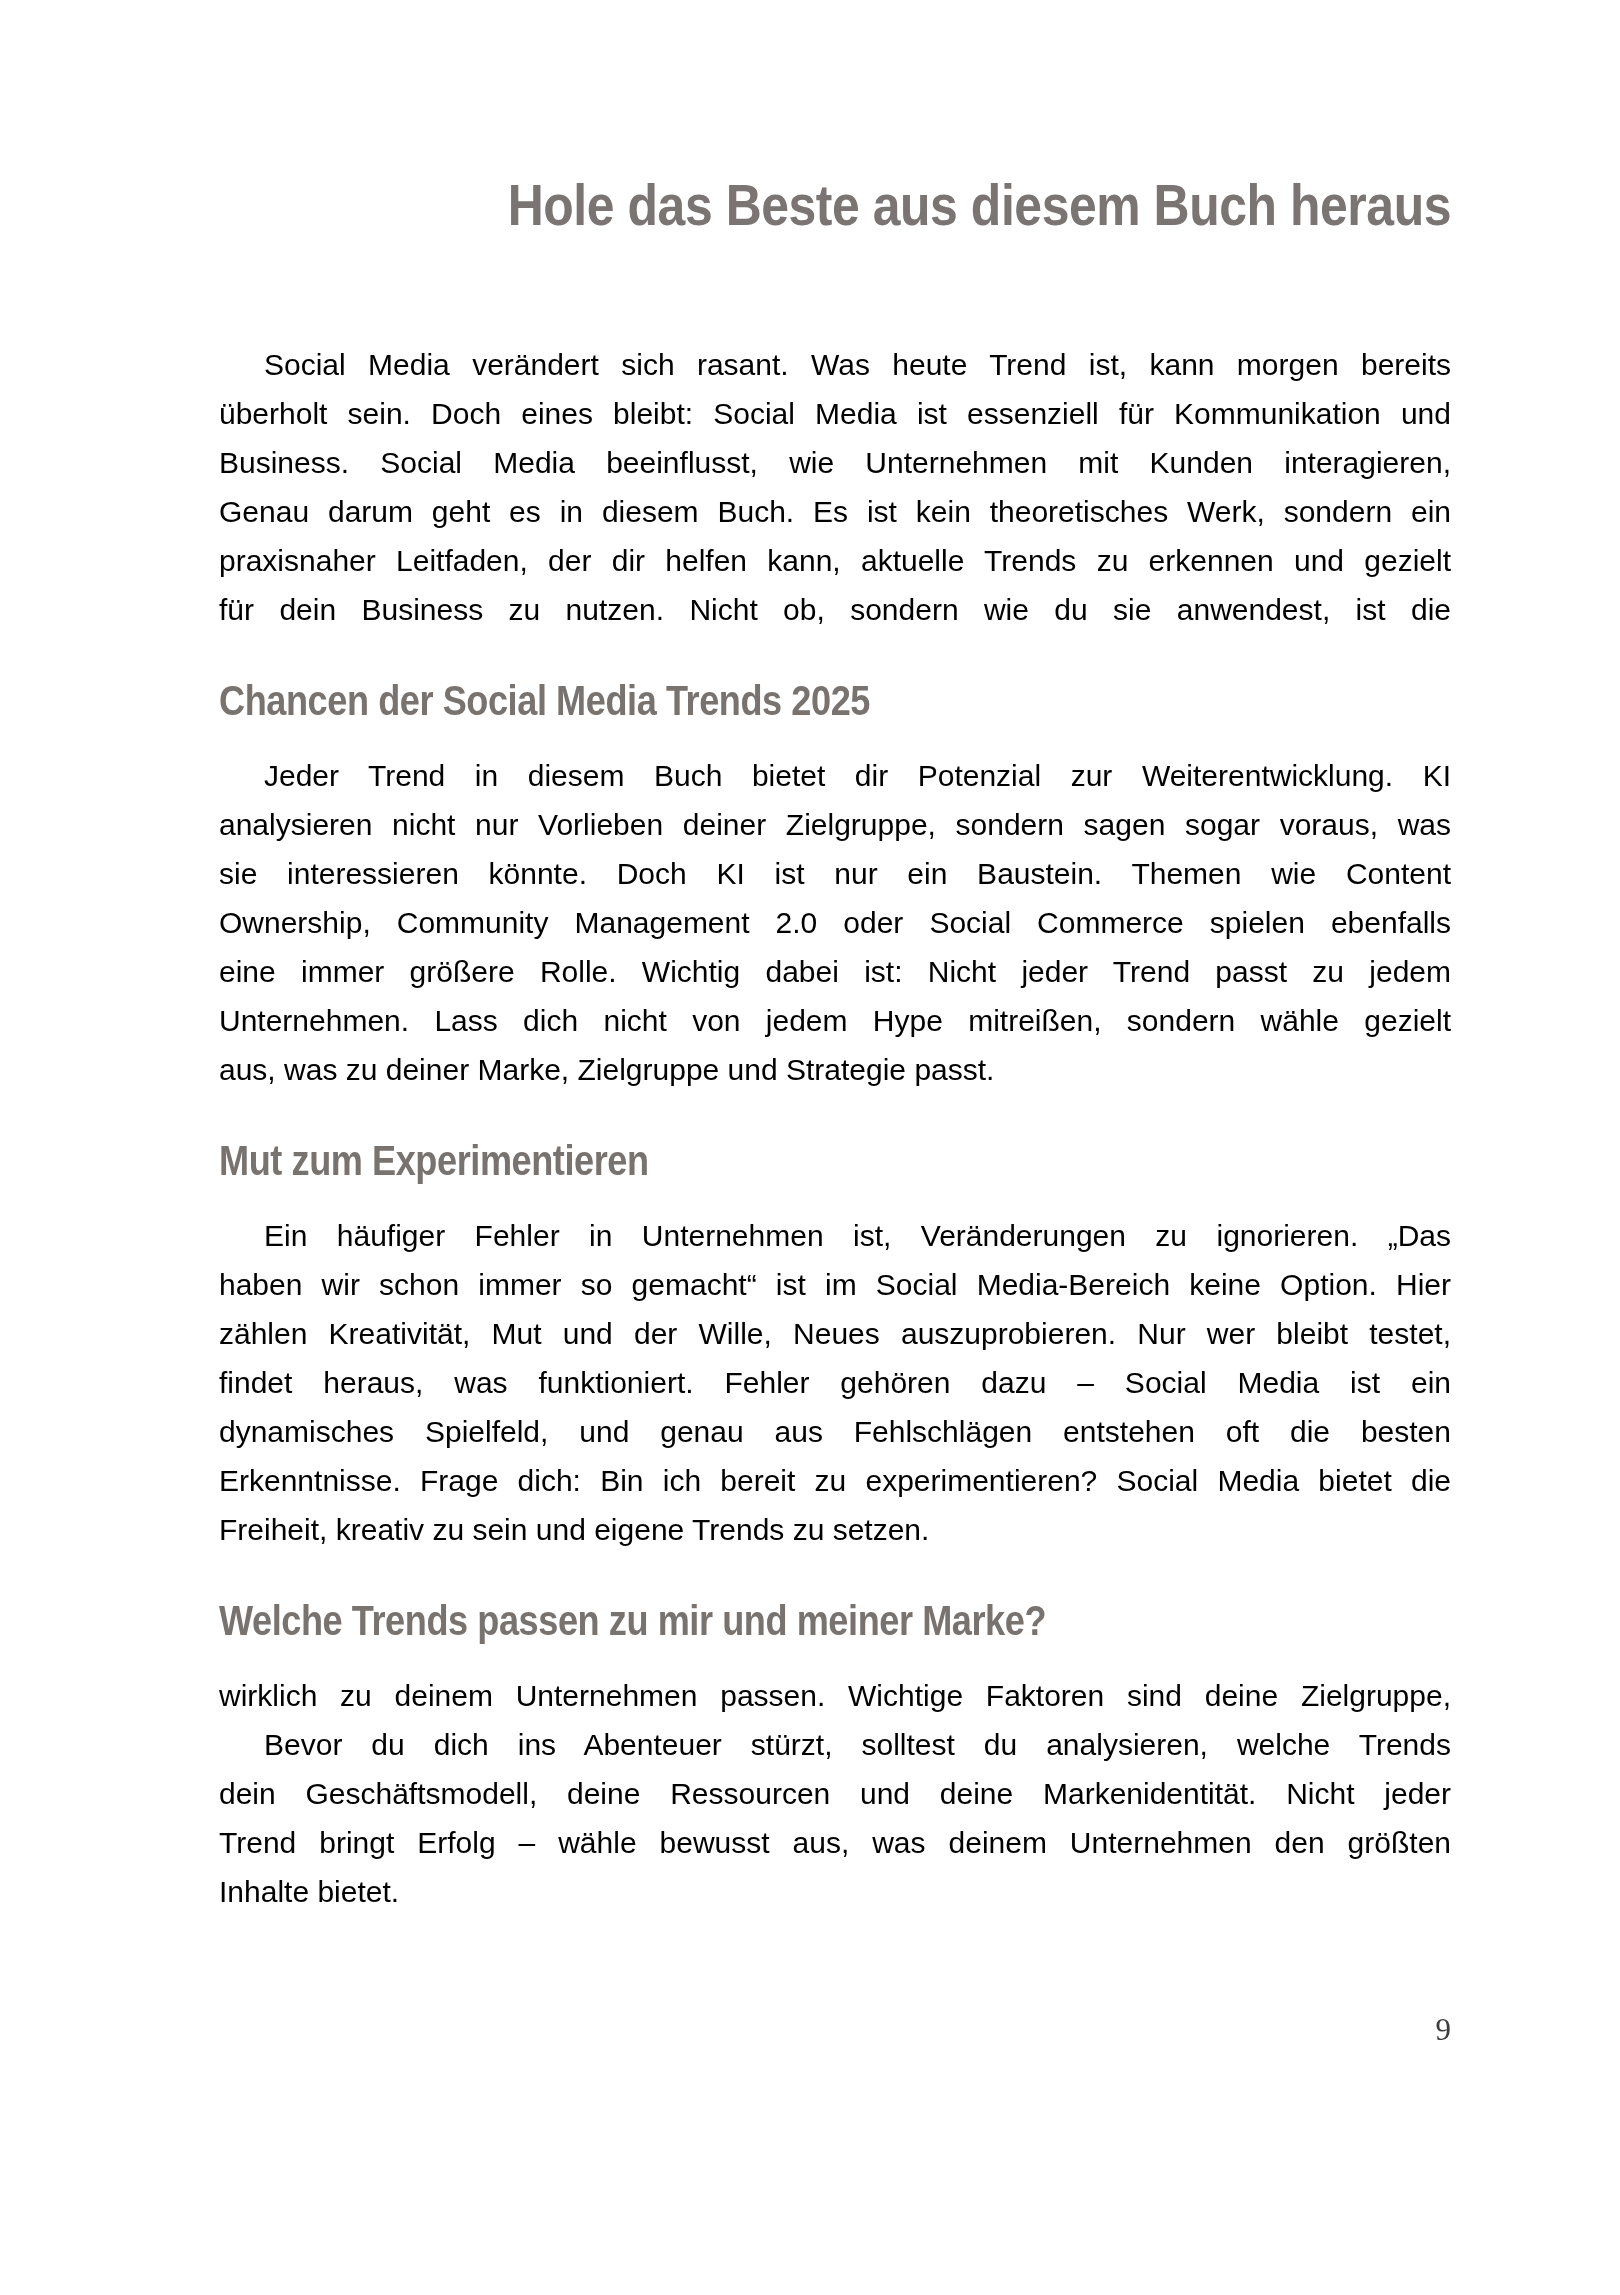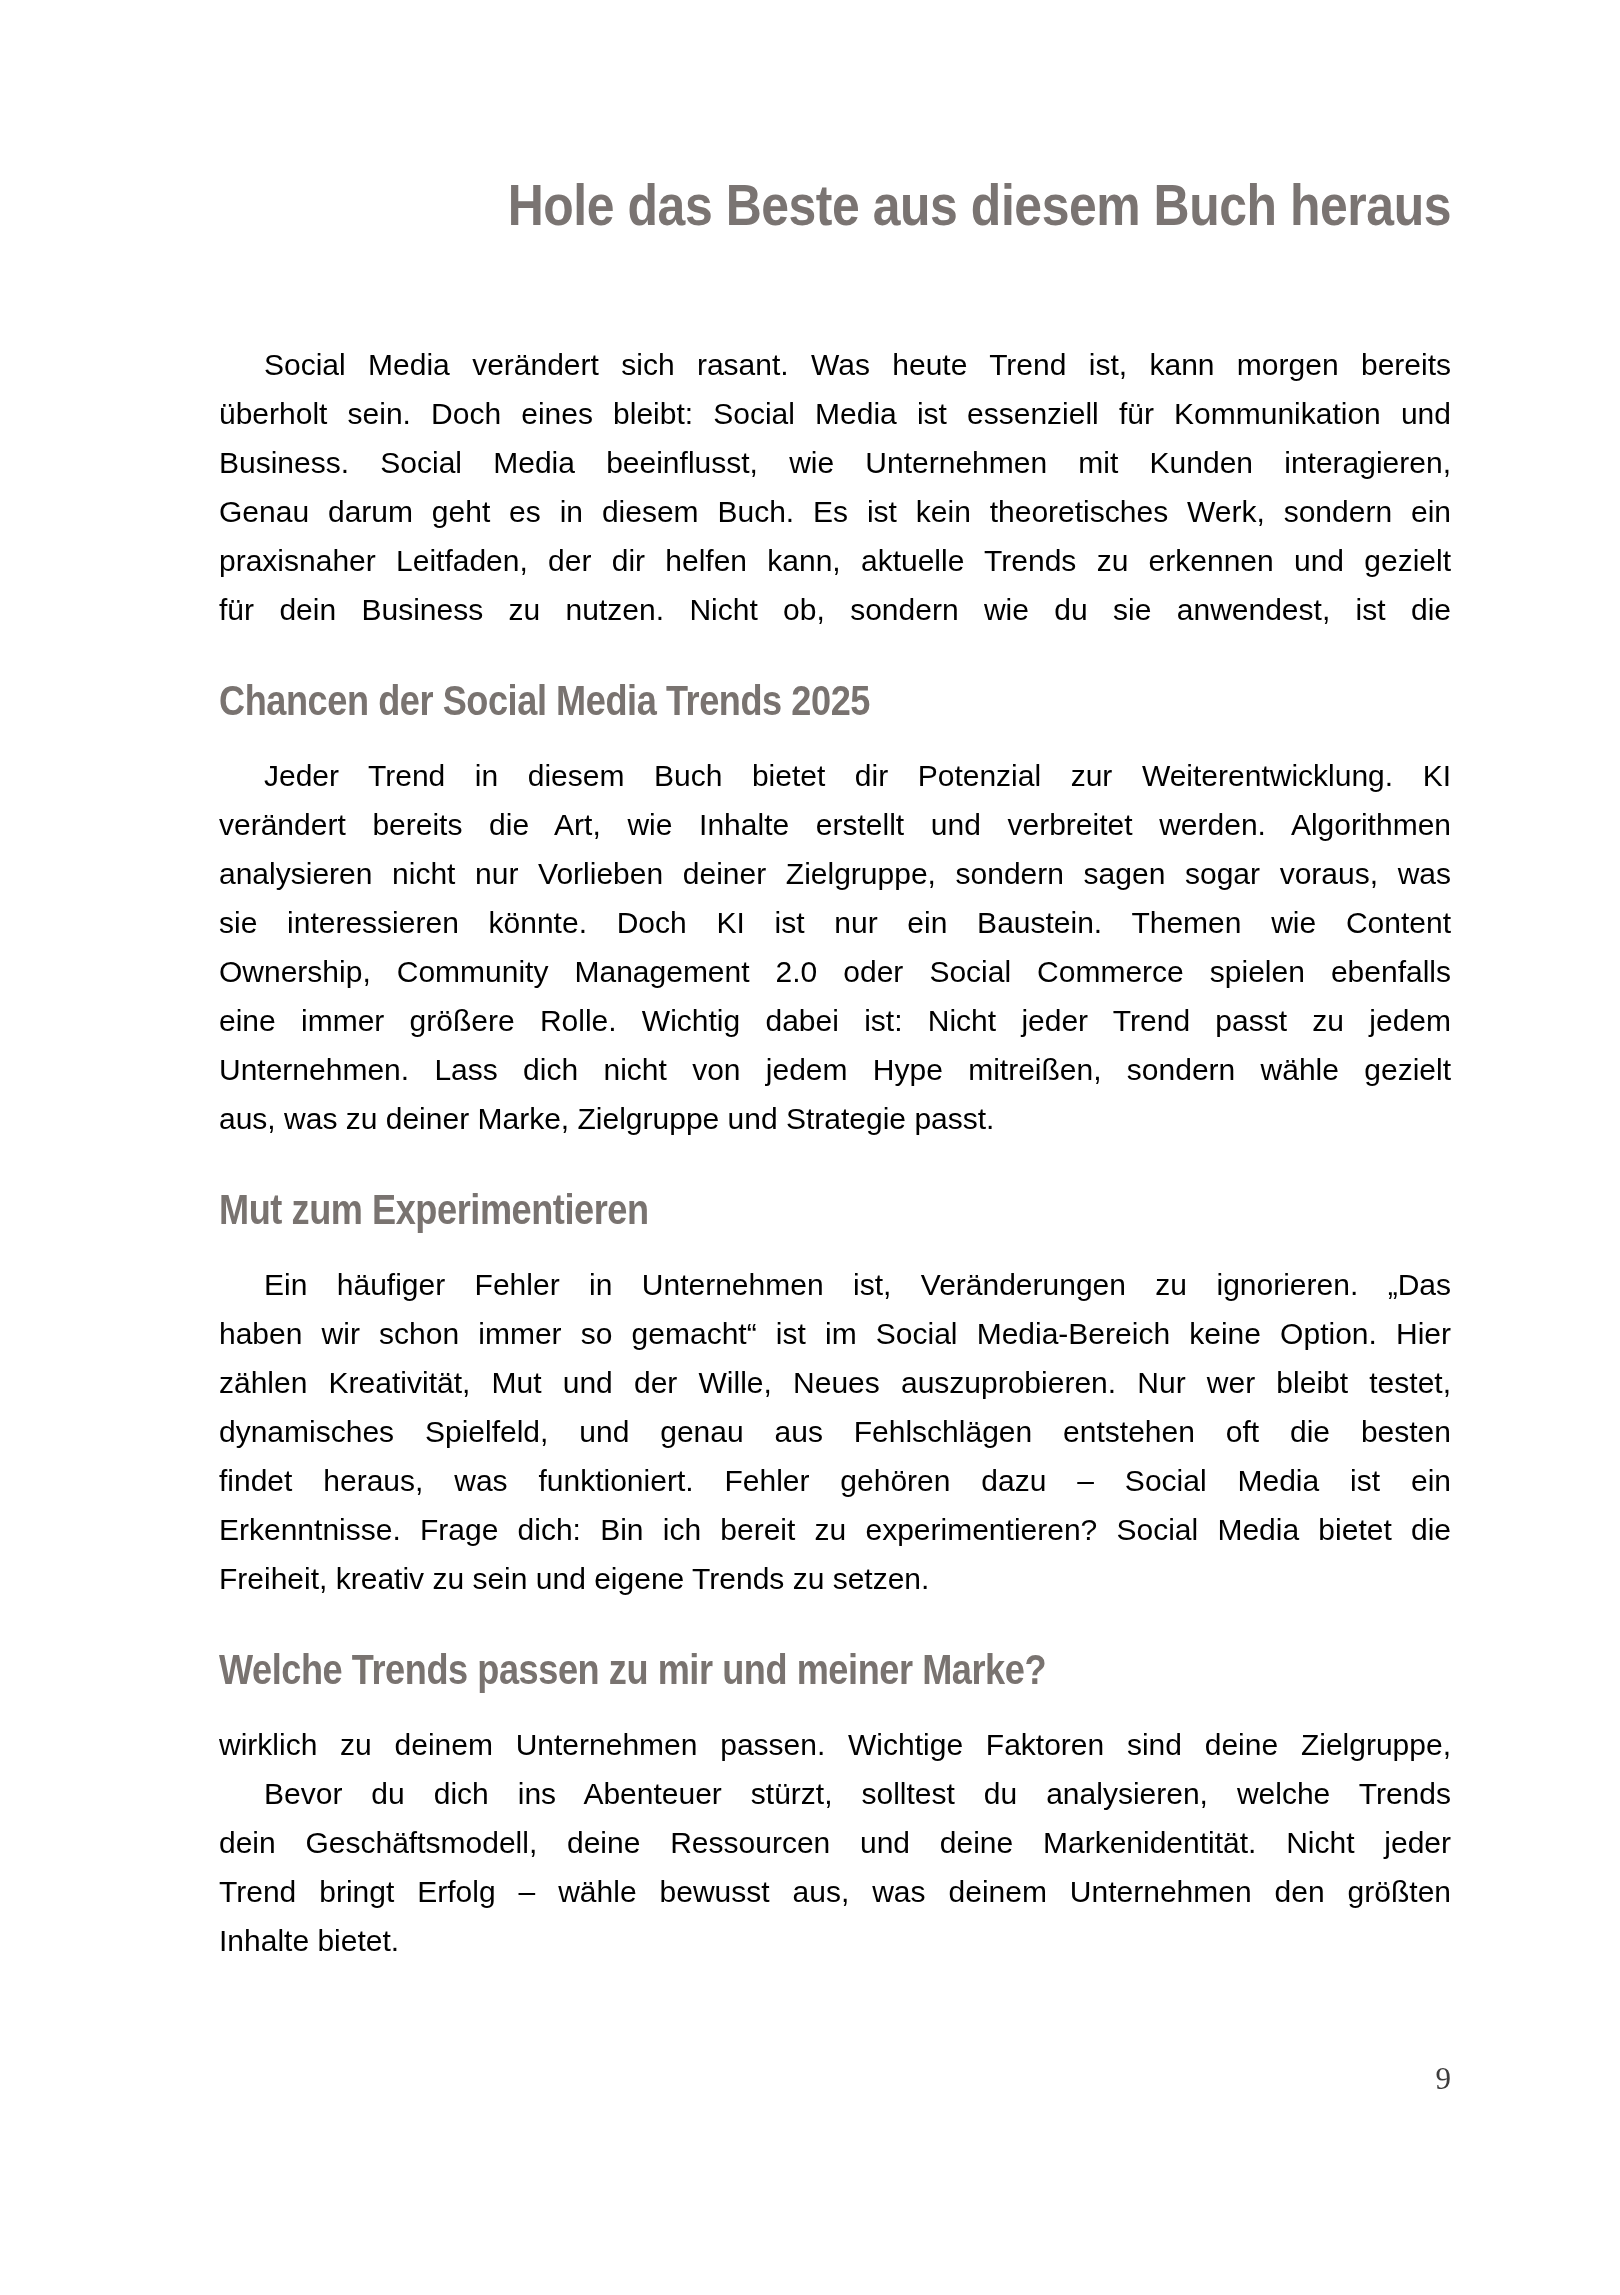--- a/index.html
+++ b/index.html
@@ -86,36 +86,35 @@
     <div class="body-line">überholt sein. Doch eines bleibt: Social Media ist essenziell für Kommunikation und</div>
     <div class="body-line">Business. Social Media beeinflusst, wie Unternehmen mit Kunden interagieren,</div>
     <div class="body-line">Genau darum geht es in diesem Buch. Es ist kein theoretisches Werk, sondern ein</div>
     <div class="body-line">praxisnaher Leitfaden, der dir helfen kann, aktuelle Trends zu erkennen und gezielt</div>
     <div class="body-line">für dein Business zu nutzen. Nicht ob, sondern wie du sie anwendest, ist die</div>
   </div>
 
   <h2 class="section-heading">Chancen der Social Media Trends 2025</h2>
   <div class="para">
     <div class="body-line line-indent">Jeder Trend in diesem Buch bietet dir Potenzial zur Weiterentwicklung. KI</div>
-    <div class="body-line">verändert bereits die Art, wie Inhalte erstellt und verbreitet werden. Algorithmen</div>
     <div class="body-line">analysieren nicht nur Vorlieben deiner Zielgruppe, sondern sagen sogar voraus, was</div>
     <div class="body-line">sie interessieren könnte. Doch KI ist nur ein Baustein. Themen wie Content</div>
     <div class="body-line">Ownership, Community Management 2.0 oder Social Commerce spielen ebenfalls</div>
     <div class="body-line">eine immer größere Rolle. Wichtig dabei ist: Nicht jeder Trend passt zu jedem</div>
     <div class="body-line">Unternehmen. Lass dich nicht von jedem Hype mitreißen, sondern wähle gezielt</div>
     <div class="body-line para-end">aus, was zu deiner Marke, Zielgruppe und Strategie passt.</div>
   </div>
 
   <h2 class="section-heading">Mut zum Experimentieren</h2>
   <div class="para">
     <div class="body-line line-indent">Ein häufiger Fehler in Unternehmen ist, Veränderungen zu ignorieren. „Das</div>
     <div class="body-line">haben wir schon immer so gemacht“ ist im Social Media-Bereich keine Option. Hier</div>
     <div class="body-line">zählen Kreativität, Mut und der Wille, Neues auszuprobieren. Nur wer bleibt testet,</div>
+    <div class="body-line">findet heraus, was funktioniert. Fehler gehören dazu – Social Media ist ein</div>
     <div class="body-line">dynamisches Spielfeld, und genau aus Fehlschlägen entstehen oft die besten</div>
-    <div class="body-line">findet heraus, was funktioniert. Fehler gehören dazu – Social Media ist ein</div>
     <div class="body-line">Erkenntnisse. Frage dich: Bin ich bereit zu experimentieren? Social Media bietet die</div>
     <div class="body-line para-end">Freiheit, kreativ zu sein und eigene Trends zu setzen.</div>
   </div>
 
   <h2 class="section-heading">Welche Trends passen zu mir und meiner Marke?</h2>
   <div class="para">
     <div class="body-line">wirklich zu deinem Unternehmen passen. Wichtige Faktoren sind deine Zielgruppe,</div>
     <div class="body-line line-indent">Bevor du dich ins Abenteuer stürzt, solltest du analysieren, welche Trends</div>
     <div class="body-line">dein Geschäftsmodell, deine Ressourcen und deine Markenidentität. Nicht jeder</div>
     <div class="body-line">Trend bringt Erfolg – wähle bewusst aus, was deinem Unternehmen den größten</div>

